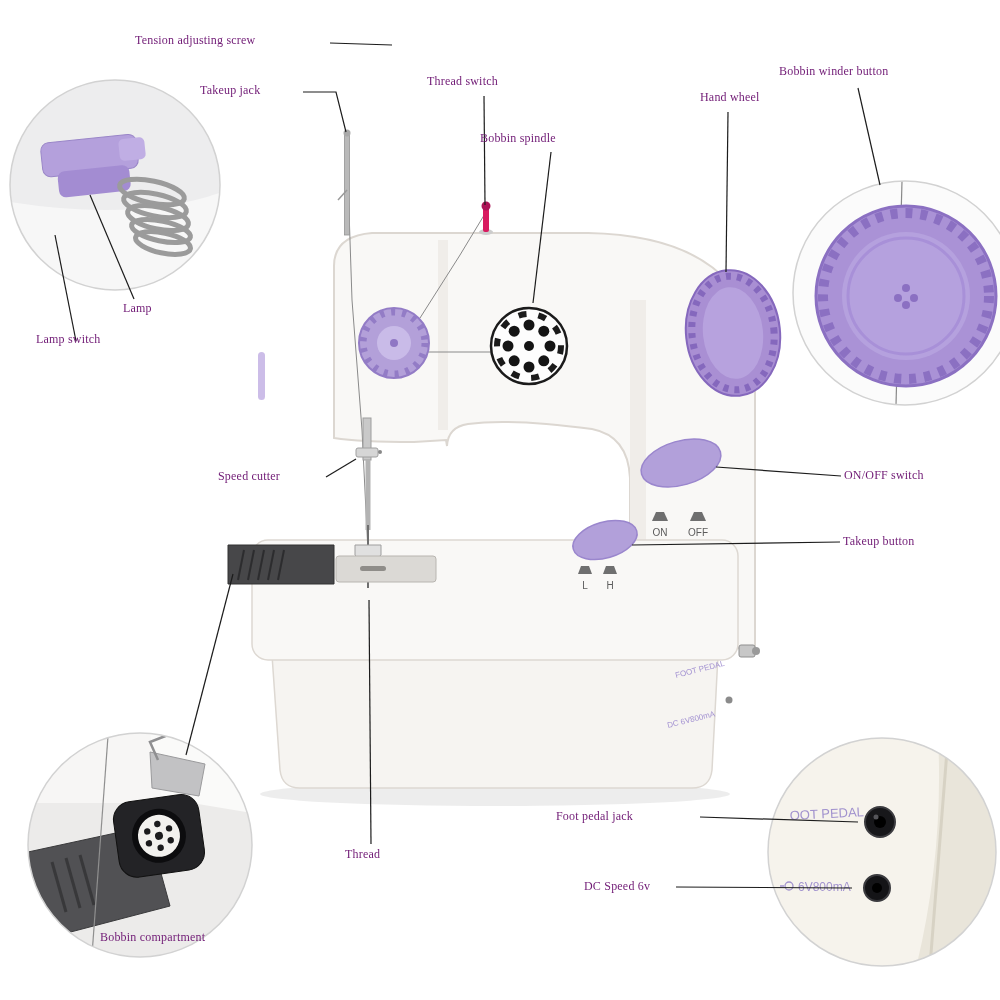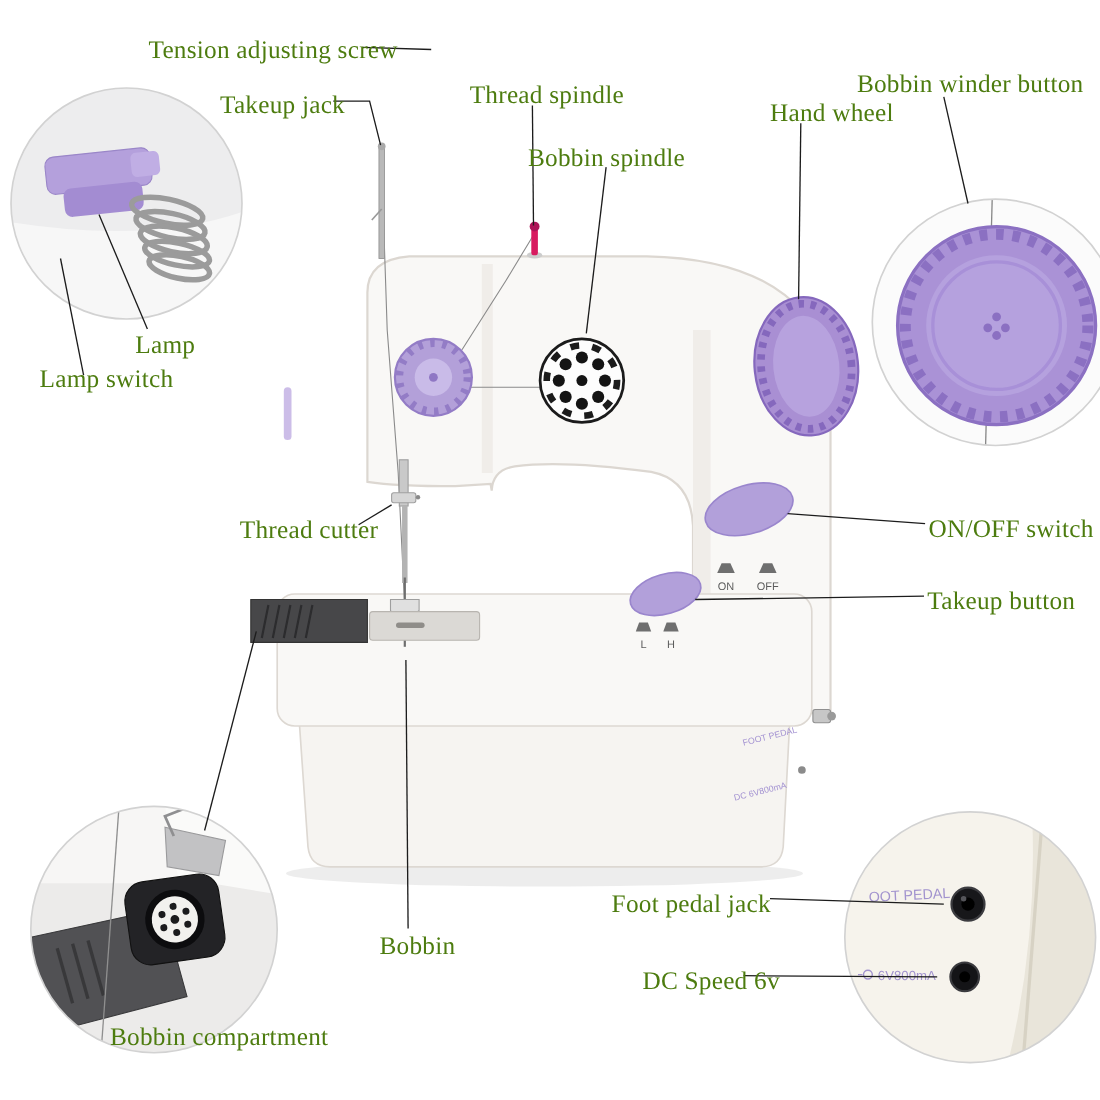--- a/index.html
+++ b/index.html
@@ -1,19 +1,19 @@
 <!DOCTYPE html>
 <html><head>
 <meta charset="utf-8">
 <style>
   html,body{margin:0;padding:0;background:#ffffff;}
   .stage{position:relative;width:1000px;height:1000px;background:#ffffff;overflow:hidden;
          font-family:"Liberation Serif",serif;}
   .art{position:absolute;left:0;top:0;}
-  .label{position:absolute;font-size:23px;color:#4d7c0f;white-space:nowrap;letter-spacing:.2px;}
+  .label{position:absolute;font-size:12px;color:#701a75;white-space:nowrap;letter-spacing:.2px;}
   svg text{font-family:"Liberation Sans",sans-serif;}
 </style>
 </head>
 <body>
 
 <div class="stage">
 
   <svg class="art" width="1000" height="1000" viewBox="0 0 1000 1000">
     <defs>
       <clipPath id="clipTL">
@@ -249,27 +249,27 @@
       <line x1="840" y1="542" x2="632" y2="545"></line>
       <line x1="700" y1="817" x2="858" y2="822"></line>
       <line x1="676" y1="887" x2="852" y2="888"></line>
       <line x1="371" y1="844" x2="369" y2="600"></line>
       <line x1="233" y1="574" x2="186" y2="755"></line>
     </g>
   </svg>
 
   <div class="label" style="left:135px;top:33px">Tension adjusting screw</div>
   <div class="label" style="left:200px;top:83px">Takeup jack</div>
-  <div class="label" style="left:427px;top:74px">Thread spindle</div>
+  <div class="label" style="left:427px;top:74px">Thread switch</div>
   <div class="label" style="left:480px;top:131px">Bobbin spindle</div>
   <div class="label" style="left:700px;top:90px">Hand wheel</div>
   <div class="label" style="left:779px;top:64px">Bobbin winder button</div>
   <div class="label" style="left:123px;top:301px">Lamp</div>
   <div class="label" style="left:36px;top:332px">Lamp switch</div>
-  <div class="label" style="left:218px;top:469px">Thread cutter</div>
+  <div class="label" style="left:218px;top:469px">Speed cutter</div>
   <div class="label" style="left:844px;top:468px">ON/OFF switch</div>
   <div class="label" style="left:843px;top:534px">Takeup button</div>
   <div class="label" style="left:556px;top:809px">Foot pedal jack</div>
   <div class="label" style="left:584px;top:879px">DC Speed 6v</div>
-  <div class="label" style="left:345px;top:847px">Bobbin</div>
+  <div class="label" style="left:345px;top:847px">Thread</div>
   <div class="label" style="left:100px;top:930px">Bobbin compartment</div>
 
 </div>
 
 </body></html>

